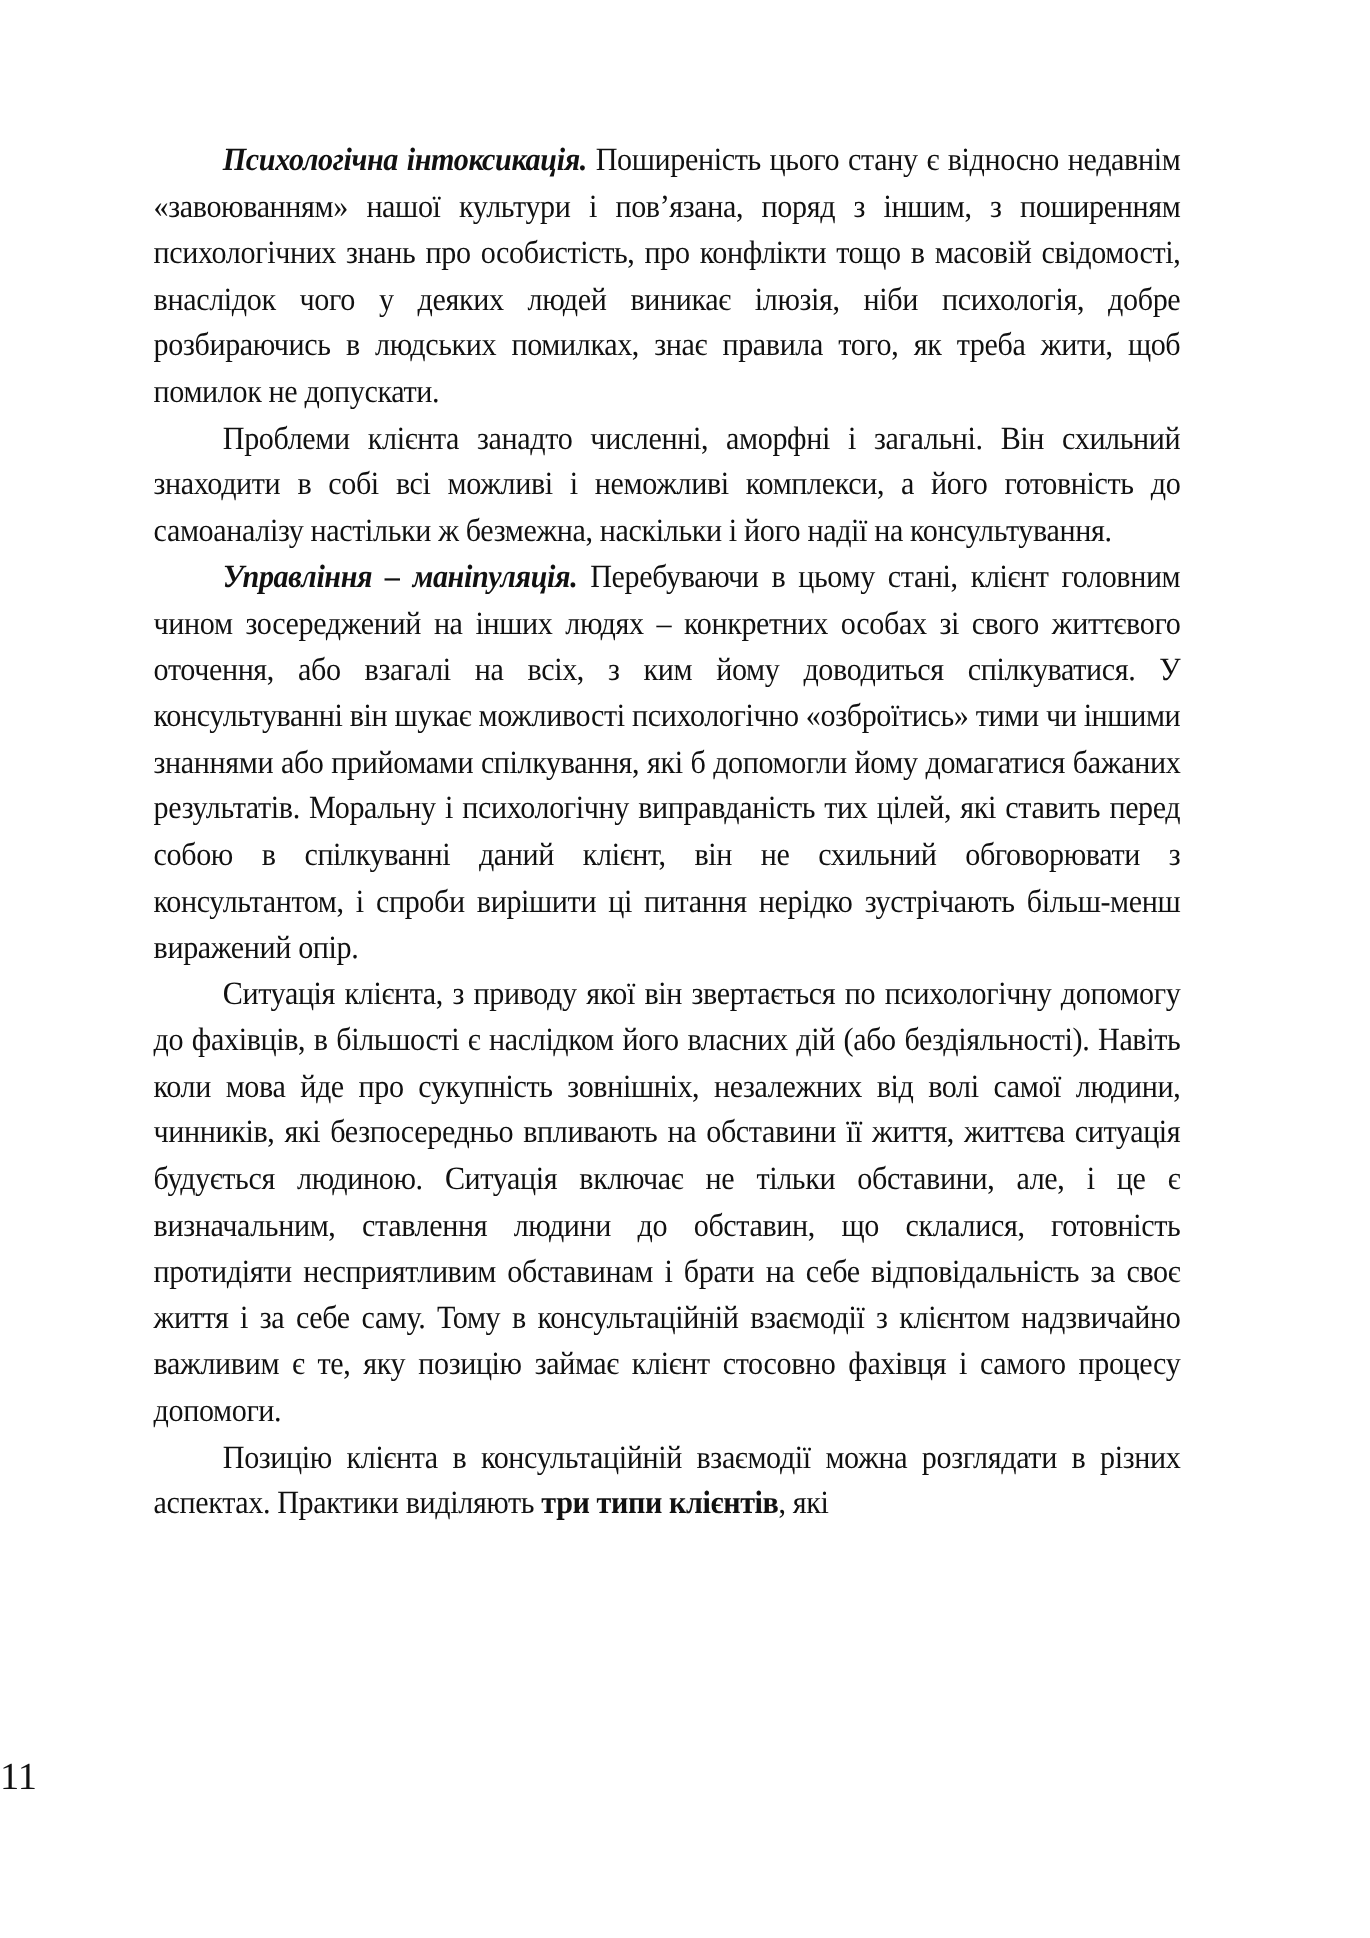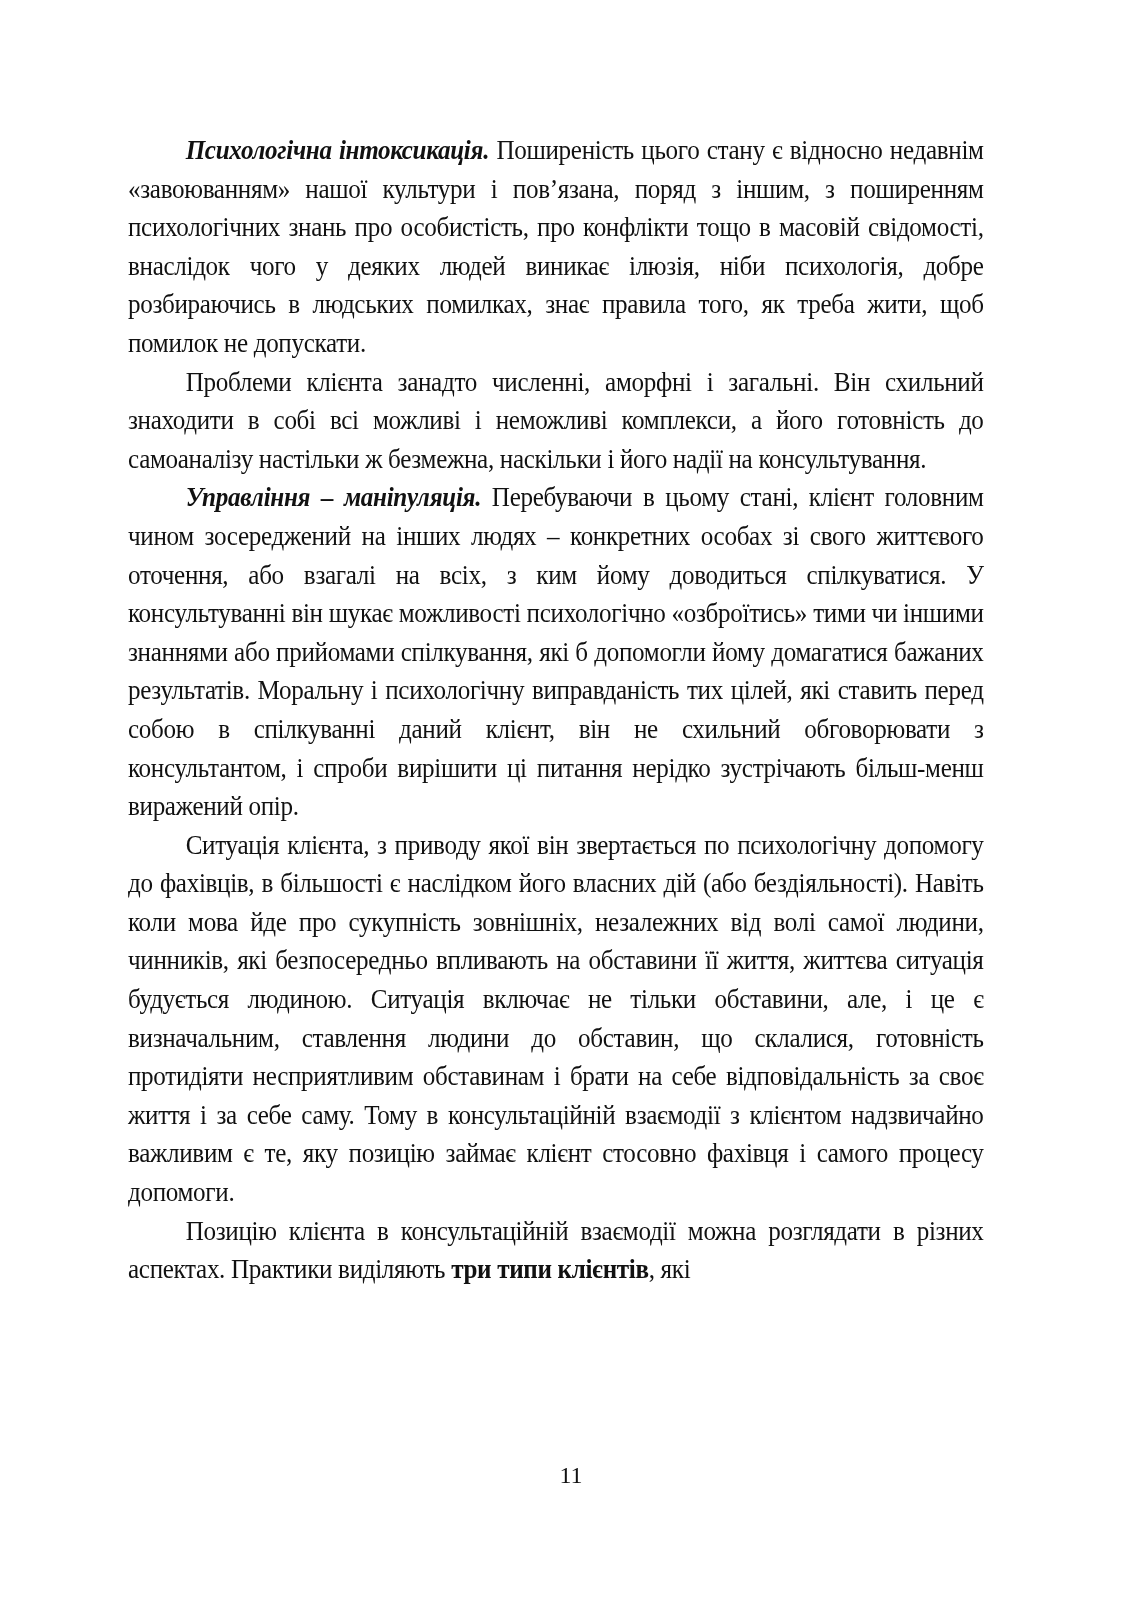--- a/index.html
+++ b/index.html
@@ -11,21 +11,21 @@
       width: 1142px;
       height: 1615px;
       position: relative;
       overflow: hidden;
       font-family: "Liberation Serif", "DejaVu Serif", serif;
       color: #111111;
     }
     .page {
       position: absolute;
       left: 128px;
-      top: 131px;
+      top: 114px;
       width: 856px;
     }
     .para {
       margin: 0;
       font-size: 27px;
       line-height: 38.6px;
       text-align: justify;
       text-indent: 62px;
       letter-spacing: -0.35px;
       word-spacing: 0px;
@@ -38,22 +38,21 @@
       font-style: italic;
     }
     .para .strong {
       font-weight: bold;
     }
     .page-number {
       position: absolute;
       left: 0;
       width: 1142px;
       top: 1462px;
-      text-align: center;
-      font-size: 24px;
+      font-size: 32px;
       color: #111111;
     }
   </style>
 </head>
 <body>
 
 <div class="page">
 
   <p class="para"><span class="lead">Психологічна інтоксикація.</span><span> Поширеність цього стану є відносно недавнім «завоюванням» нашої культури і пов’язана, поряд з іншим, з поширенням психологічних знань про особистість, про конфлікти тощо в масовій свідомості, внаслідок чого у деяких людей виникає ілюзія, ніби психологія, добре розбираючись в людських помилках, знає правила того, як треба жити, щоб помилок не допускати.</span></p>
 

